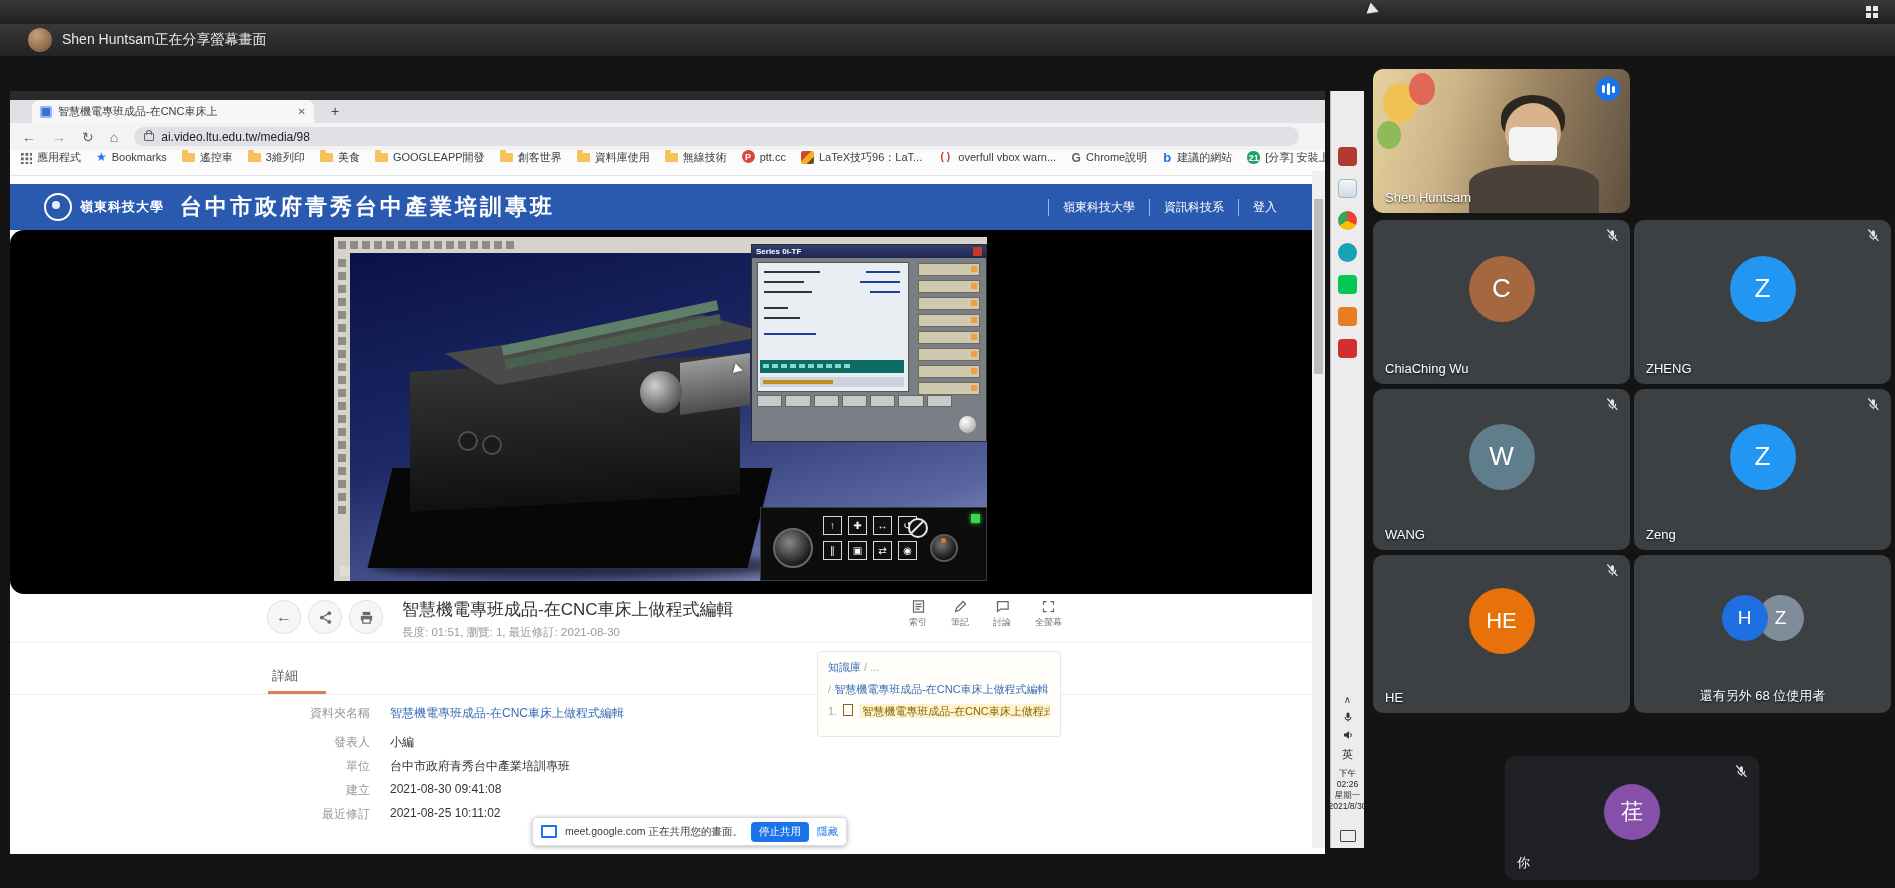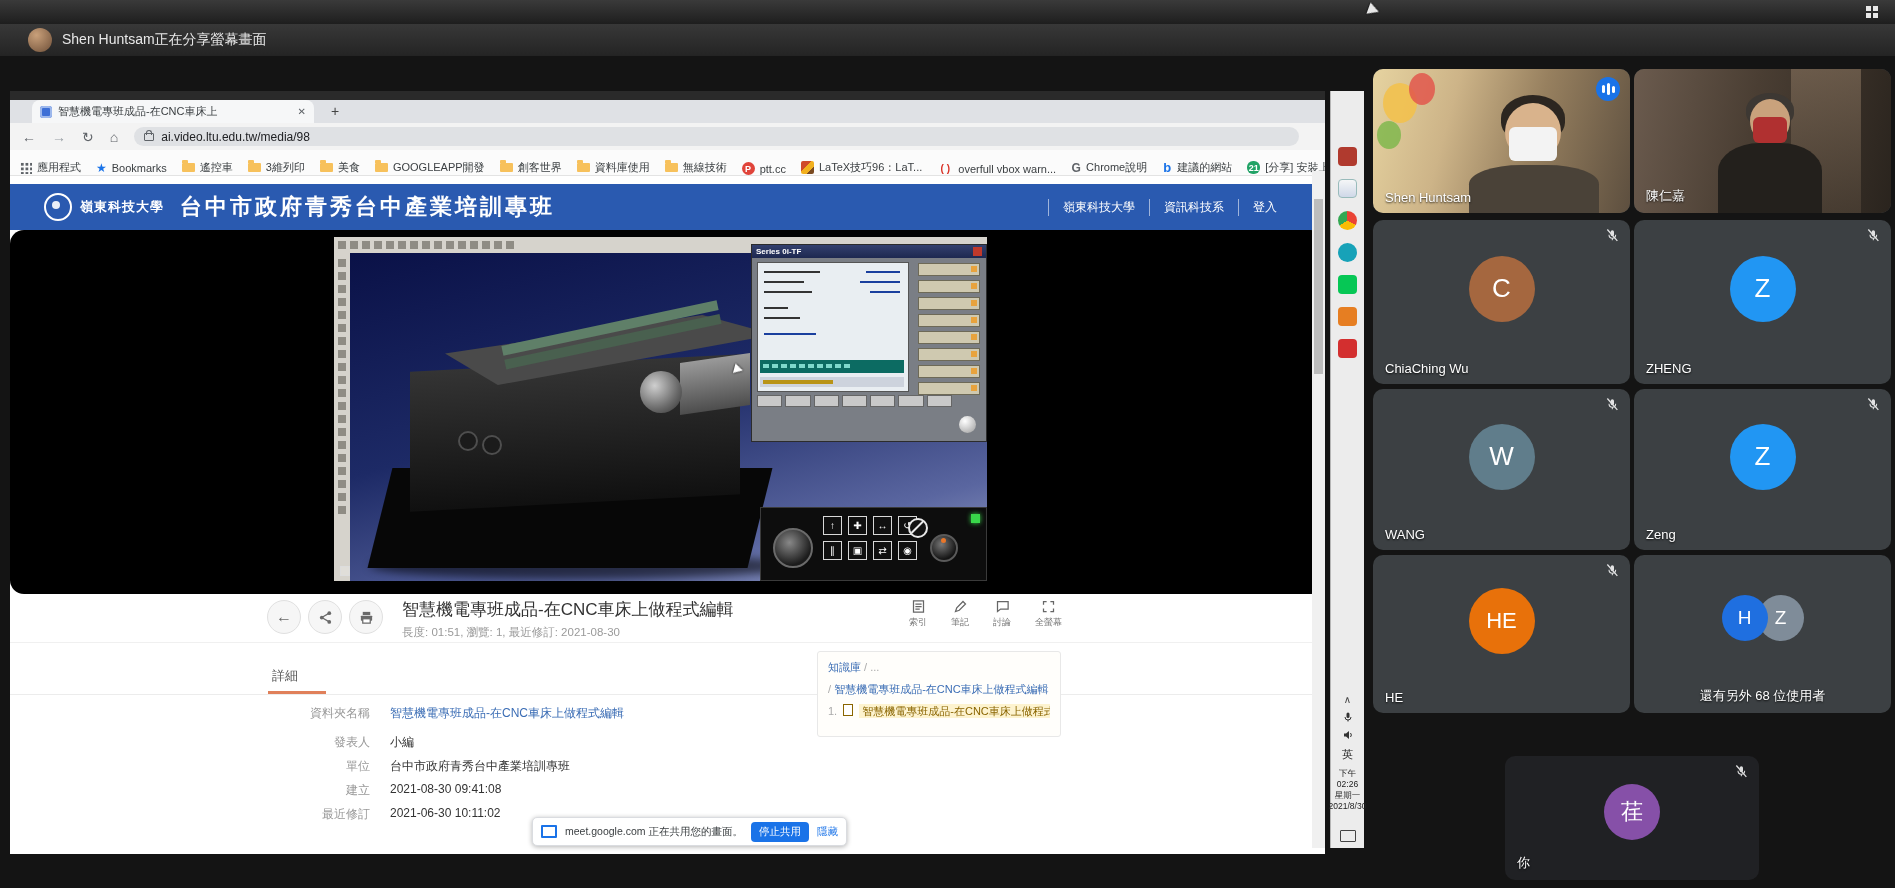--- a/index.html
+++ b/index.html
@@ -37,21 +37,21 @@
   .b-toolbar{height:27px;background:#f3f3f3;display:flex;align-items:center;padding:0 12px;}
   .nav-ic{font-size:14px;color:#5f6368;margin-right:16px;}
   .nav-ic.dim{color:#9aa0a6;}
   .omnibox{flex:1;height:19px;background:#dfe1e4;border-radius:10px;display:flex;
     align-items:center;padding:0 10px;margin-right:14px;}
   .lock{width:8px;height:6px;border:1px solid #5f6368;border-radius:1px;position:relative;margin-right:7px;}
   .lock:before{content:"";position:absolute;top:-4px;left:1px;width:4px;height:4px;
     border:1px solid #5f6368;border-bottom:none;border-radius:3px 3px 0 0;}
   .url{font-size:12px;color:#202124;}
   .b-bookmarks{height:25px;background:#fbfbfb;border-bottom:1px solid #e3e3e3;display:flex;
-    align-items:flex-end;padding:0 10px;gap:15px;overflow:hidden;}
+    align-items:flex-start;padding:0 10px;gap:15px;overflow:hidden;}
   .bm{display:flex;align-items:center;gap:5px;font-size:11px;color:#3c4043;white-space:nowrap;}
   .bm-folder{width:13px;height:9px;background:#f7c15c;border-radius:1px;position:relative;flex:0 0 auto;}
   .bm-folder:before{content:"";position:absolute;top:-3px;left:0;width:6px;height:3px;
     background:#f7c15c;border-radius:1px 1px 0 0;}
   .bm-apps{width:12px;height:12px;flex:0 0 auto;
     background-image:radial-gradient(circle,#5f6368 1.3px,transparent 1.4px);
     background-size:4.6px 4.6px;background-position:0 0;}
   .bm-star{color:#1a73e8;font-size:12px;}
   .bm-letter{width:13px;height:13px;border-radius:50%;color:#fff;font-size:9px;font-weight:bold;
     display:flex;align-items:center;justify-content:center;flex:0 0 auto;}
@@ -499,21 +499,21 @@
         <div class="drow">
           <span class="dlabel">單位</span>
           <span class="dvalue">台中市政府青秀台中產業培訓專班</span>
         </div>
         <div class="drow">
           <span class="dlabel">建立</span>
           <span class="dvalue">2021-08-30 09:41:08</span>
         </div>
         <div class="drow">
           <span class="dlabel">最近修訂</span>
-          <span class="dvalue">2021-06-30 10:11:02</span>
+          <span class="dvalue">2021-08-25 10:11:02</span>
         </div>
       </div>
 
       <div class="tocbox">
         <div class="row">
           <span class="lnk">知識庫</span>
           <span class="gray">/</span>
           <span class="gray">...</span>
         </div>
         <div class="row">
@@ -580,29 +580,20 @@
     <div class="p-mask" style="left:136px;top:58px;width:48px;height:34px"></div>
     <div class="p-body" style="left:96px;top:96px;width:130px;height:48px;background:#4a4238"></div>
     <div class="audioind">
       <i style="height:8px"></i>
         <i style="height:12px"></i>
         <i style="height:7px"></i>
     </div>
     <span class="name">Shen Huntsam</span>
   </div>
 
-  <div class="tile" style="left:1634px;top:69px;width:257px;height:144px;">
-    <div class="t2bg"></div>
-    <div class="t2door"></div>
-    <div class="p-hair" style="left:112px;top:24px;width:48px;height:34px;background:#3d3833"></div>
-    <div class="p-face" style="left:116px;top:30px;width:40px;height:44px;background:#c9a27c"></div>
-    <div class="p-mask red" style="left:119px;top:48px;width:34px;height:26px"></div>
-    <div class="p-body" style="left:84px;top:74px;width:104px;height:70px;background:#23201c"></div>
-    <span class="name">陳仁嘉</span>
-  </div>
 
   <div class="tile" style="left:1373px;top:220px;width:257px;height:164px;">
     <svg class="mute" width="16" height="15" viewBox="0 0 24 22">
         <rect x="10" y="3" width="5" height="9" rx="2.5" fill="#fff"></rect>
         <path d="M7.5 10a5 5 0 0 0 10 0M12.5 15v3" stroke="#fff" stroke-width="1.6" fill="none"></path>
         <line x1="5" y1="2" x2="20" y2="19" stroke="#fff" stroke-width="2"></line>
       </svg>
     <div class="avatar-circle av-lg" style="background:#a5673f">
         <span>C</span>
       </div>

